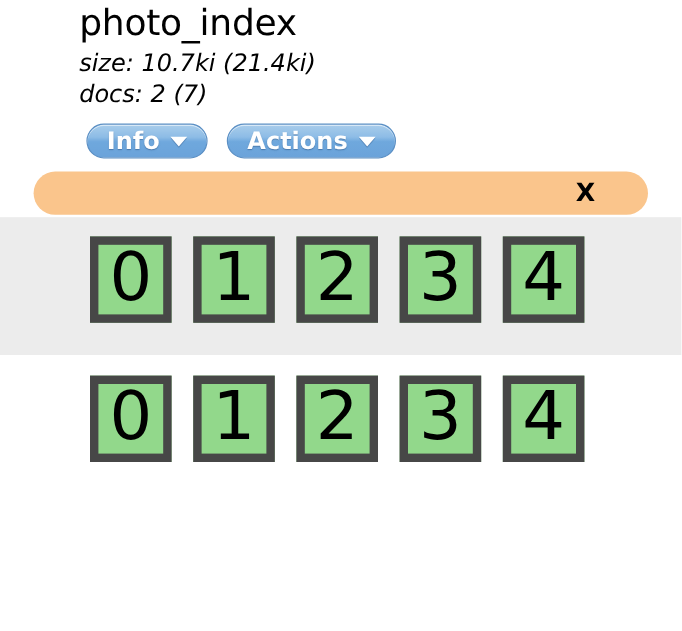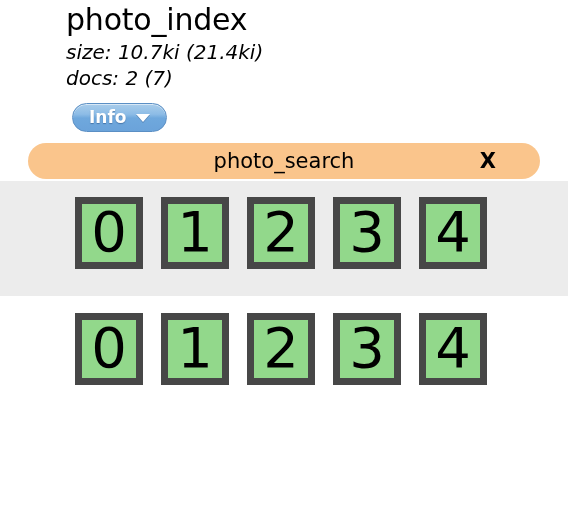--- a/index.html
+++ b/index.html
@@ -67,21 +67,21 @@
         #a9cdeb 0%,
         #8dbce6 38%,
         #6fa8dd 52%,
         #6ba3da 100%);
     box-shadow: inset 0 1px 0 rgba(255,255,255,0.55);
     cursor: pointer;
     box-sizing: border-box;
   }
   .pill-btn .pill-label {
     color: #ffffff;
-    font-size: 17px;
+    font-size: 20px;
     font-weight: bold;
     line-height: 19px;
     text-shadow: 0 1px 1px rgba(40,80,130,0.55);
     white-space: nowrap;
   }
   .caret-down {
     width: 0;
     height: 0;
     border-left: 7px solid transparent;
     border-right: 7px solid transparent;
@@ -179,24 +179,27 @@
   <div class="index-title">photo_index</div>
   <div class="meta-line meta-size">size: 10.7ki (21.4ki)</div>
   <div class="meta-line meta-docs">docs: 2 (7)</div>
 </div>
 
 <div class="button-row">
   <div class="pill-btn">
     <span class="pill-label">Info</span>
     <span class="caret-down"></span>
   </div>
+  <div class="pill-btn">
+    <span class="pill-label">Actions</span>
+    <span class="caret-down"></span>
+  </div>
 </div>
 
 <div class="search-bar">
-  <div class="search-bar-label">photo_search</div>
   <div class="search-bar-close">X</div>
 </div>
 
 <div class="tile-band shaded">
   <div class="tile-row">
     <div class="tile">
       <span class="tile-digit">0</span>
     </div>
     <div class="tile">
       <span class="tile-digit">1</span>

